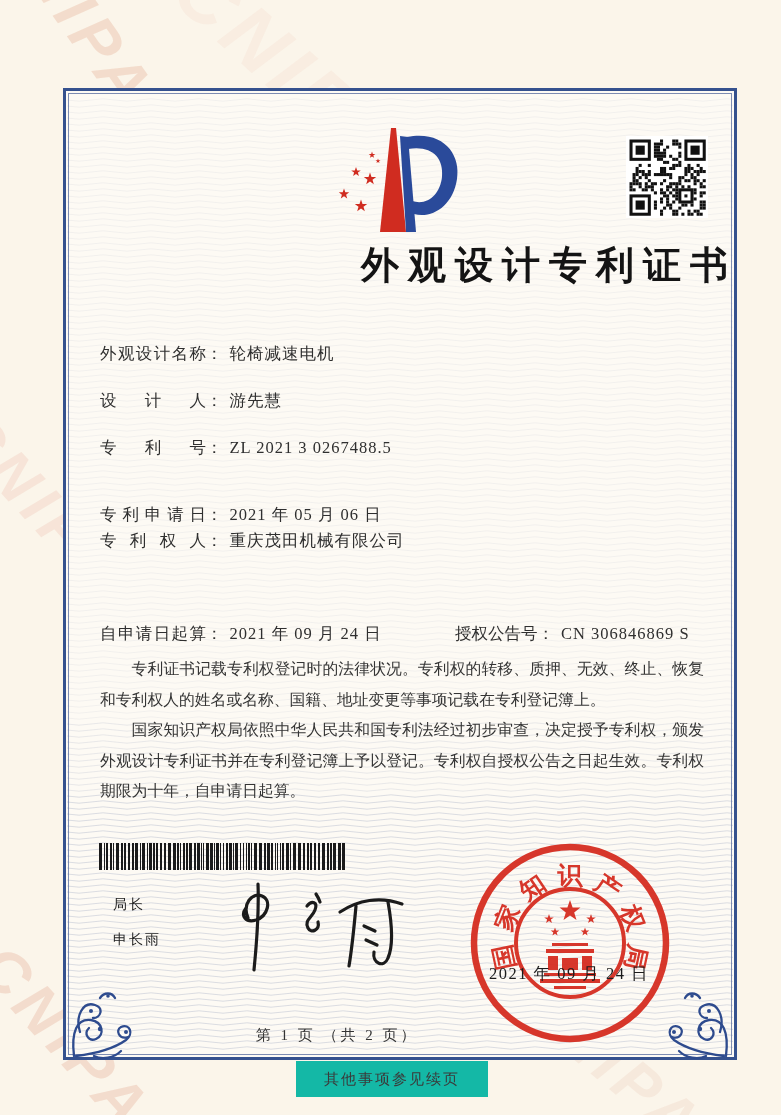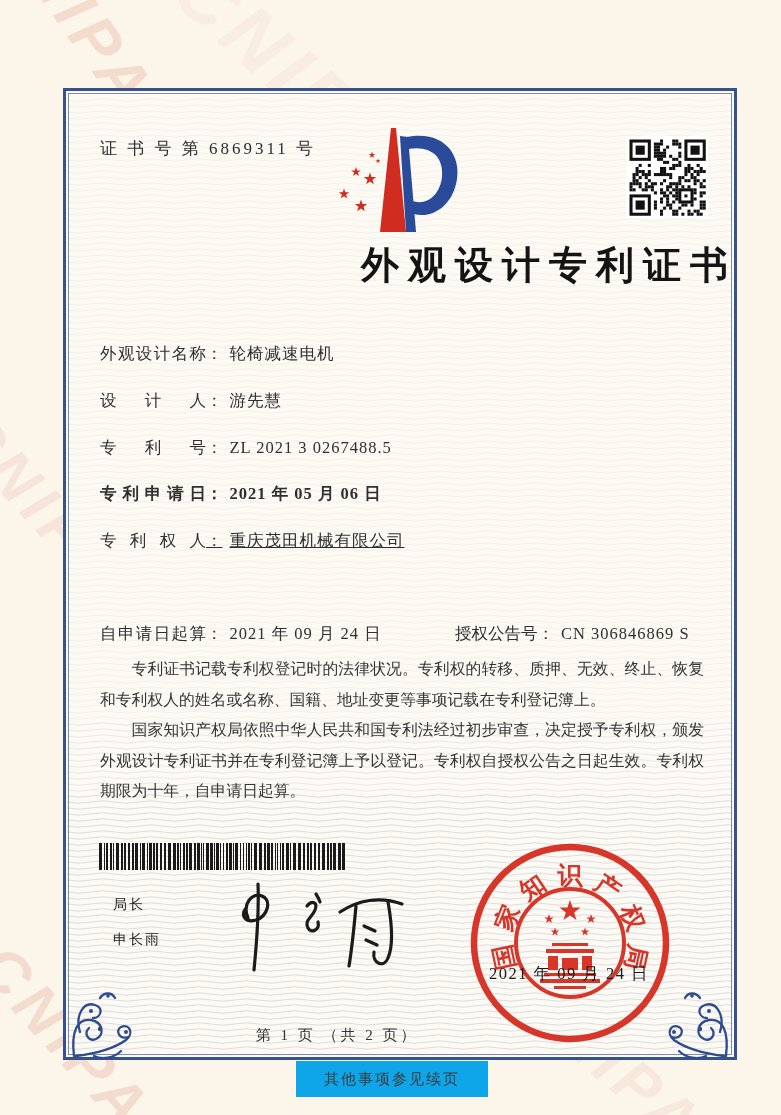--- a/index.html
+++ b/index.html
@@ -39,21 +39,21 @@
   .paras p{margin:0;text-indent:2em;}
   .barcode-box{position:absolute;left:99px;top:843px;}
   .officer{position:absolute;left:113px;font-size:14px;letter-spacing:2px;
            font-family:"Liberation Sans","DejaVu Sans",sans-serif;color:#222;}
   .sig-box{position:absolute;left:212px;top:876px;}
   .seal-box{position:absolute;left:466px;top:839px;opacity:0.93;z-index:5;}
   .seal-date{position:absolute;left:474px;top:963px;width:190px;text-align:center;z-index:6;
              font-size:16.5px;letter-spacing:1.5px;color:#1c1c1c;}
   .page-num{position:absolute;left:63px;top:1026px;width:548px;text-align:center;
             font-size:15px;letter-spacing:3px;color:#333;}
-  .cont-note{position:absolute;left:296px;top:1061px;width:192px;height:36px;background:#0ea5e9;
+  .cont-note{position:absolute;left:296px;top:1061px;width:192px;height:36px;background:#14b8a6;
              display:flex;align-items:center;justify-content:center;font-size:15px;
              letter-spacing:2px;color:#3a3a3a;z-index:3;}
 </style>
 </head>
 <body>
 
 <div id="page">
 
   <span class="wm wm1">CNIPA</span>
   <span class="wm wm2">CNIPA</span>
@@ -256,21 +256,20 @@
         <circle cx="34" cy="57" r="2.2"></circle>
           <circle cx="60" cy="60" r="2"></circle>
           <circle cx="25" cy="39" r="2"></circle>
           <circle cx="42" cy="24" r="1.8"></circle>
       </g>
     </g>
   </svg>
 
   <div class="content">
 
-    <div class="cert-no">证 书 号 第 6869311 号</div>
 
     <div class="logo-box">
       <svg width="148" height="114" viewBox="0 0 148 114">
         <polygon points="63,4 68,4 78,108 52,108" fill="#d02c20"></polygon>
         <polygon points="72,12 80,13 88,108 78,108" fill="#2a4a9a"></polygon>
         <path d="M79,13 C115,6 133,30 129,55 C125,82 104,95 86,90 L84,77 C100,82 112,70 114,53 C116,33 103,21 80,25 Z" fill="#2a4a9a"></path>
         <g fill="#d02c20" id="logo-stars">
             <polygon points="44.0,27.5 44.8,29.9 47.3,29.9 45.3,31.4 46.1,33.8 44.0,32.4 41.9,33.8 42.7,31.4 40.7,29.9 43.2,29.9"></polygon>
             <polygon points="50.0,34.4 50.6,36.2 52.5,36.2 51.0,37.3 51.5,39.1 50.0,38.0 48.5,39.1 49.0,37.3 47.5,36.2 49.4,36.2"></polygon>
             <polygon points="28.0,43.0 29.2,46.4 32.8,46.5 29.9,48.6 30.9,52.0 28.0,50.0 25.1,52.0 26.1,48.6 23.2,46.5 26.8,46.4"></polygon>
@@ -484,24 +483,24 @@
 
     <div class="frow" style="top:390px;">
       <span class="flabel">设计人</span><span>：</span><span class="fvalue">游先慧</span>
     </div>
     <div class="frow" style="top:343px;">
       <span class="flabel">外观设计名称</span><span>：</span><span class="fvalue">轮椅减速电机</span>
     </div>
     <div class="frow" style="top:437px;">
       <span class="flabel">专利号</span><span>：</span><span class="fvalue">ZL 2021 3 0267488.5</span>
     </div>
-    <div class="frow" style="top:483px;font-weight:bold;">
+    <div class="frow" style="top:504px;">
       <span class="flabel">专利申请日</span><span>：</span><span class="fvalue">2021 年 05 月 06 日</span>
     </div>
-    <div class="frow" style="top:530px;text-decoration:underline;">
+    <div class="frow" style="top:530px;">
       <span class="flabel">专利权人</span><span>：</span><span class="fvalue">重庆茂田机械有限公司</span>
     </div>
 
     <div class="frow" style="top:623px;width:604px;">
       <span class="flabel">自申请日起算</span><span>：</span><span class="fvalue">2021 年 09 月 24 日</span>
       <span class="grant-no"><span>授权公告号</span><span>：</span><span class="fvalue">CN 306846869 S</span></span>
     </div>
 
     <div class="paras">
       <p>专利证书记载专利权登记时的法律状况。专利权的转移、质押、无效、终止、恢复和专利权人的姓名或名称、国籍、地址变更等事项记载在专利登记簿上。</p>

